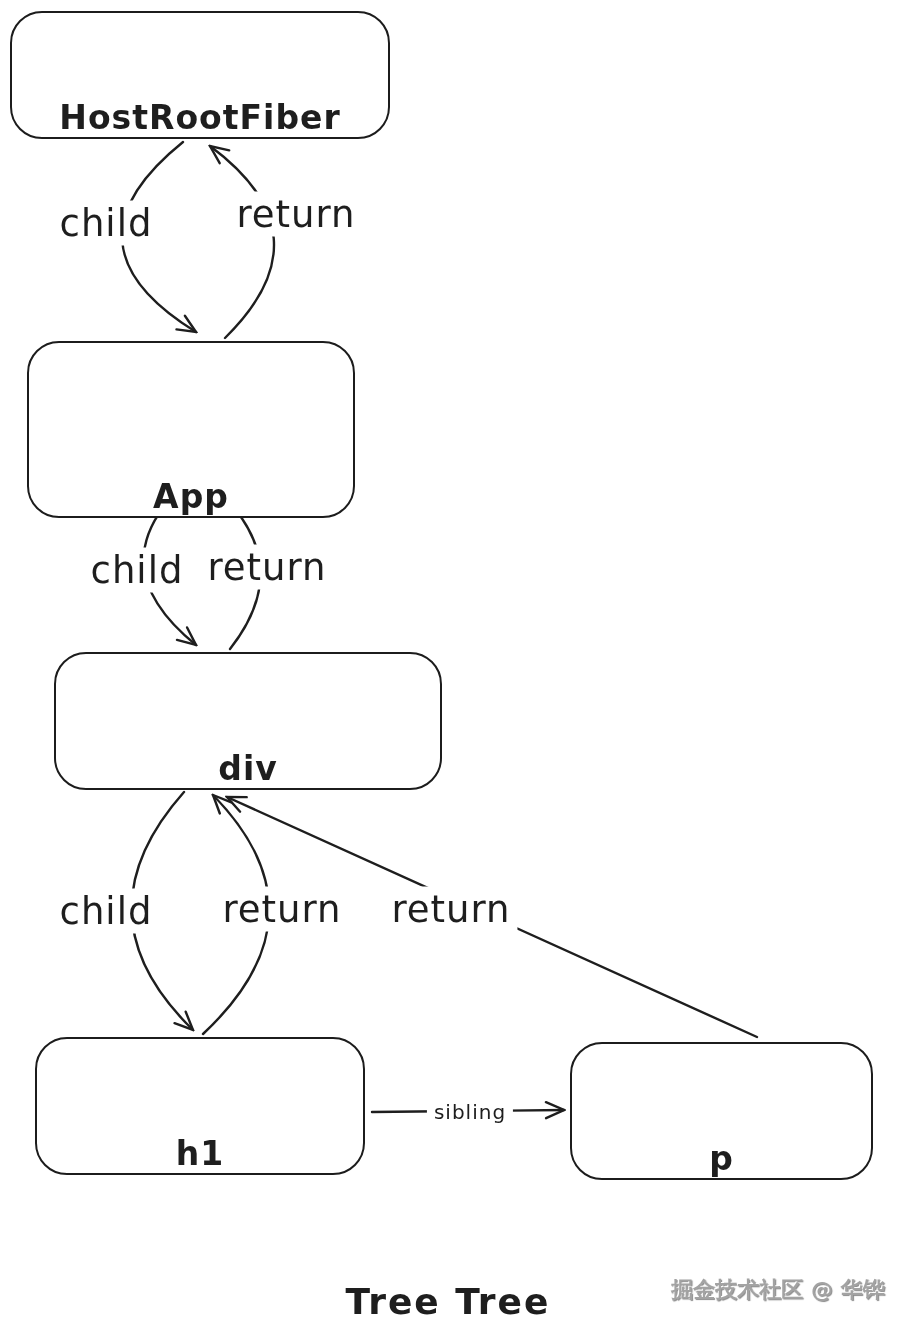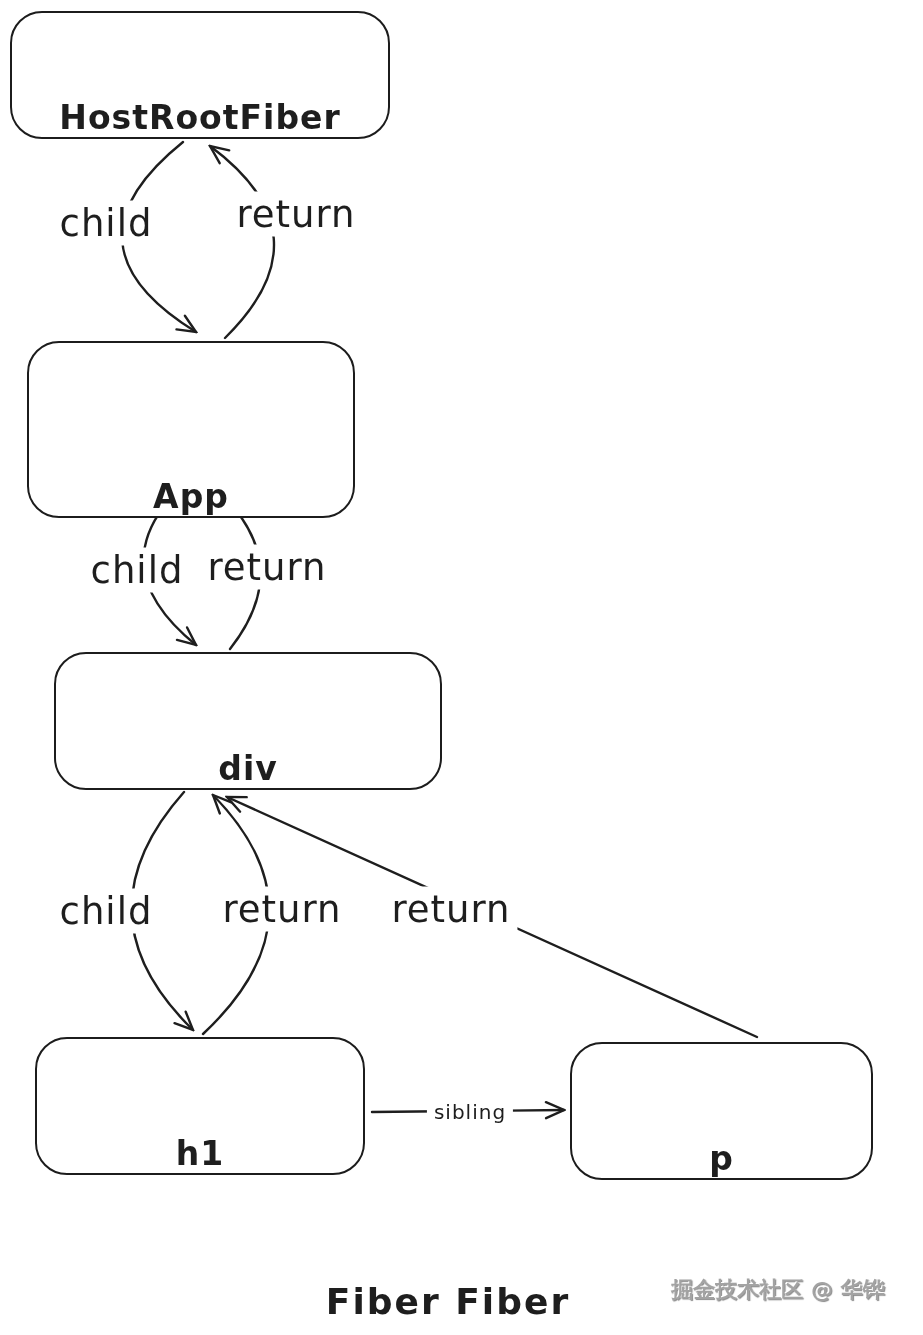--- a/index.html
+++ b/index.html
@@ -136,17 +136,17 @@
 
   <span class="edge-label edge-label-child-1">child</span>
   <span class="edge-label edge-label-return-1">return</span>
   <span class="edge-label edge-label-child-2">child</span>
   <span class="edge-label edge-label-return-2">return</span>
   <span class="edge-label edge-label-child-3">child</span>
   <span class="edge-label edge-label-return-3">return</span>
   <span class="edge-label edge-label-return-4">return</span>
   <span class="edge-label edge-label-sibling">sibling</span>
 
-  <div class="diagram-title">Fiber Fiber</div>
+  <div class="diagram-title">Tree Tree</div>
 
   <div class="watermark">掘金技术社区 @ 华铧</div>
 
 </div>
 
 </body></html>

